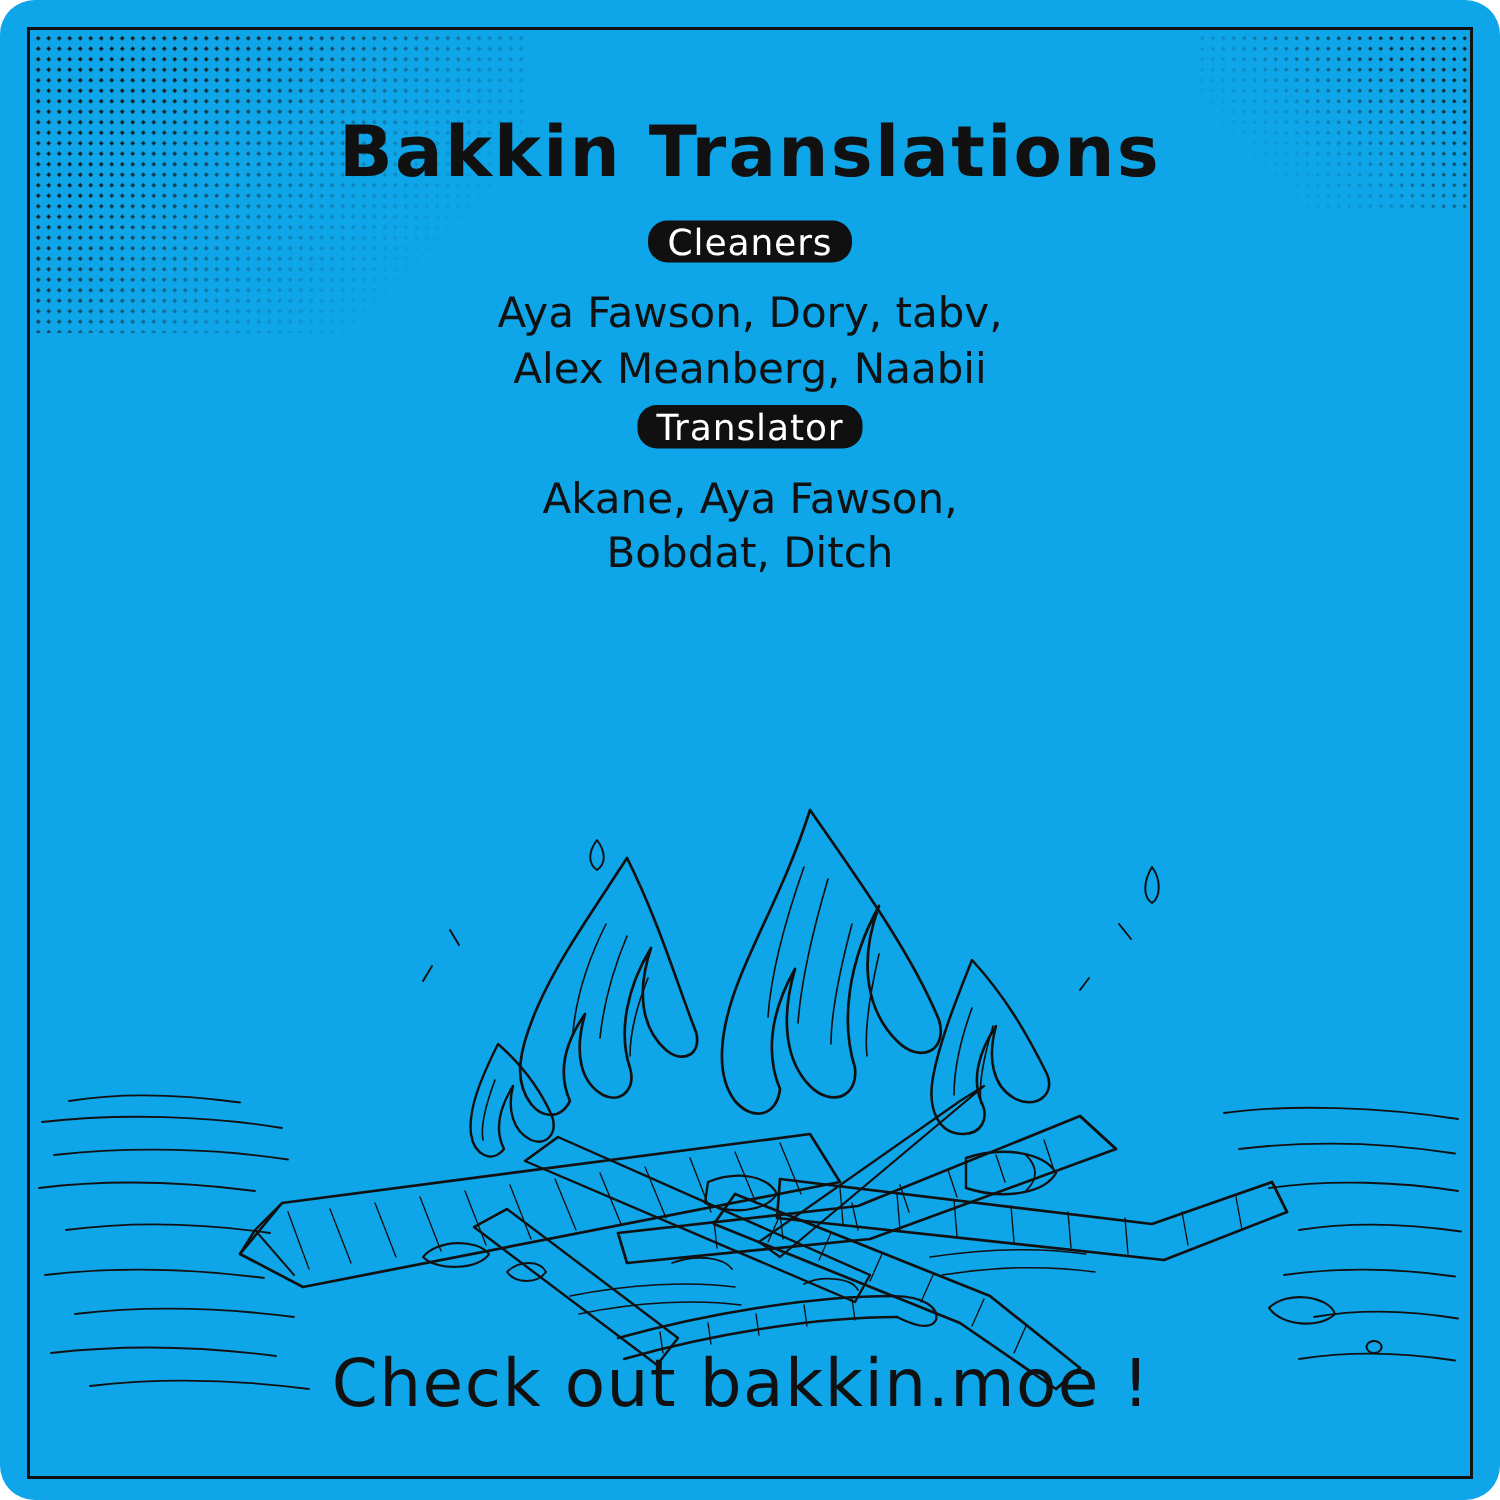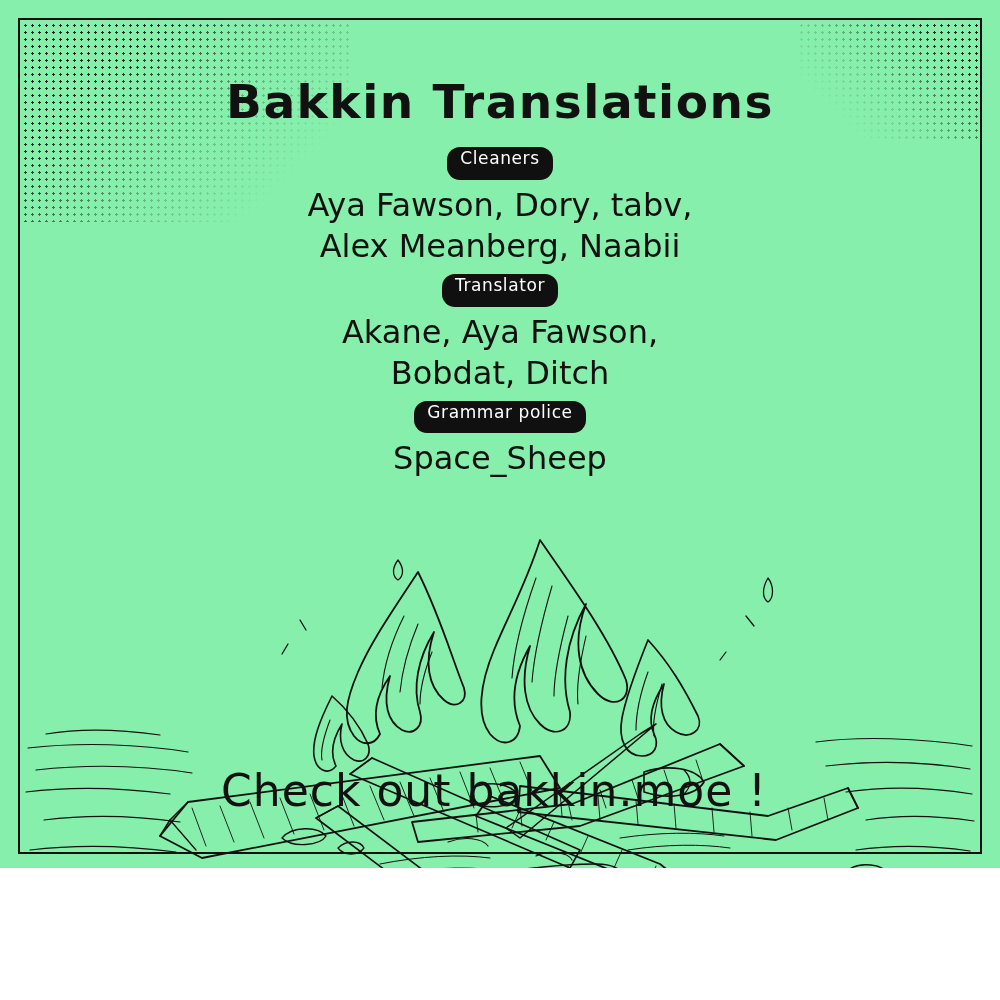--- a/index.html
+++ b/index.html
@@ -3,24 +3,25 @@
 <meta charset="utf-8">
 <style>
   html, body {
     margin: 0;
     padding: 0;
     background: #ffffff;
   }
   #page {
     position: relative;
     width: 1000px;
-    height: 868px;
-    background: #86efac;
+    height: 1000px;
+    background: #0ea5e9;
     overflow: hidden;
     font-family: "DejaVu Sans", sans-serif;
+    border-radius: 23px;
   }
 
   
   .halftone {
     position: absolute;
     pointer-events: none;
   }
   .halftone.tl {
     left: 22px;
     top: 22px;
@@ -71,33 +72,33 @@
     margin-bottom: 22px;
   }
   .role-group {
     margin-bottom: 6px;
   }
   .role-pill {
     display: inline-block;
     background: #101010;
     color: #ffffff;
     font-family: "DejaVu Sans", sans-serif;
-    font-size: 17px;
+    font-size: 24px;
     font-weight: 500;
     letter-spacing: 0.6px;
-    padding: 2px 13px 12px 13px;
+    padding: 2px 13px 0 13px;
     border-radius: 13px;
     line-height: 1.1;
   }
   .names {
     font-family: "DejaVu Sans", sans-serif;
-    font-size: 32px;
+    font-size: 28px;
     color: #111;
     line-height: 1.3;
-    margin-top: 5px;
+    margin-top: 16px;
     margin-bottom: 3px;
     white-space: pre-line;
   }
 
   
   .footer-text {
     position: absolute;
     left: 0;
     right: 12px;
     bottom: 52px;
@@ -301,21 +302,17 @@
 Alex Meanberg, Naabii</div>
     </div>
 
 
     <div class="role-group">
       <div class="role-pill">Translator</div>
       <div class="names">Akane, Aya Fawson,
 Bobdat, Ditch</div>
     </div>
 
-    <div class="role-group">
-      <div class="role-pill">Grammar police</div>
-      <div class="names">Space_Sheep</div>
-    </div>
   </div>
 
   <div class="footer-text">Check out bakkin.moe !</div>
 
 </div>
 
 </body></html>

